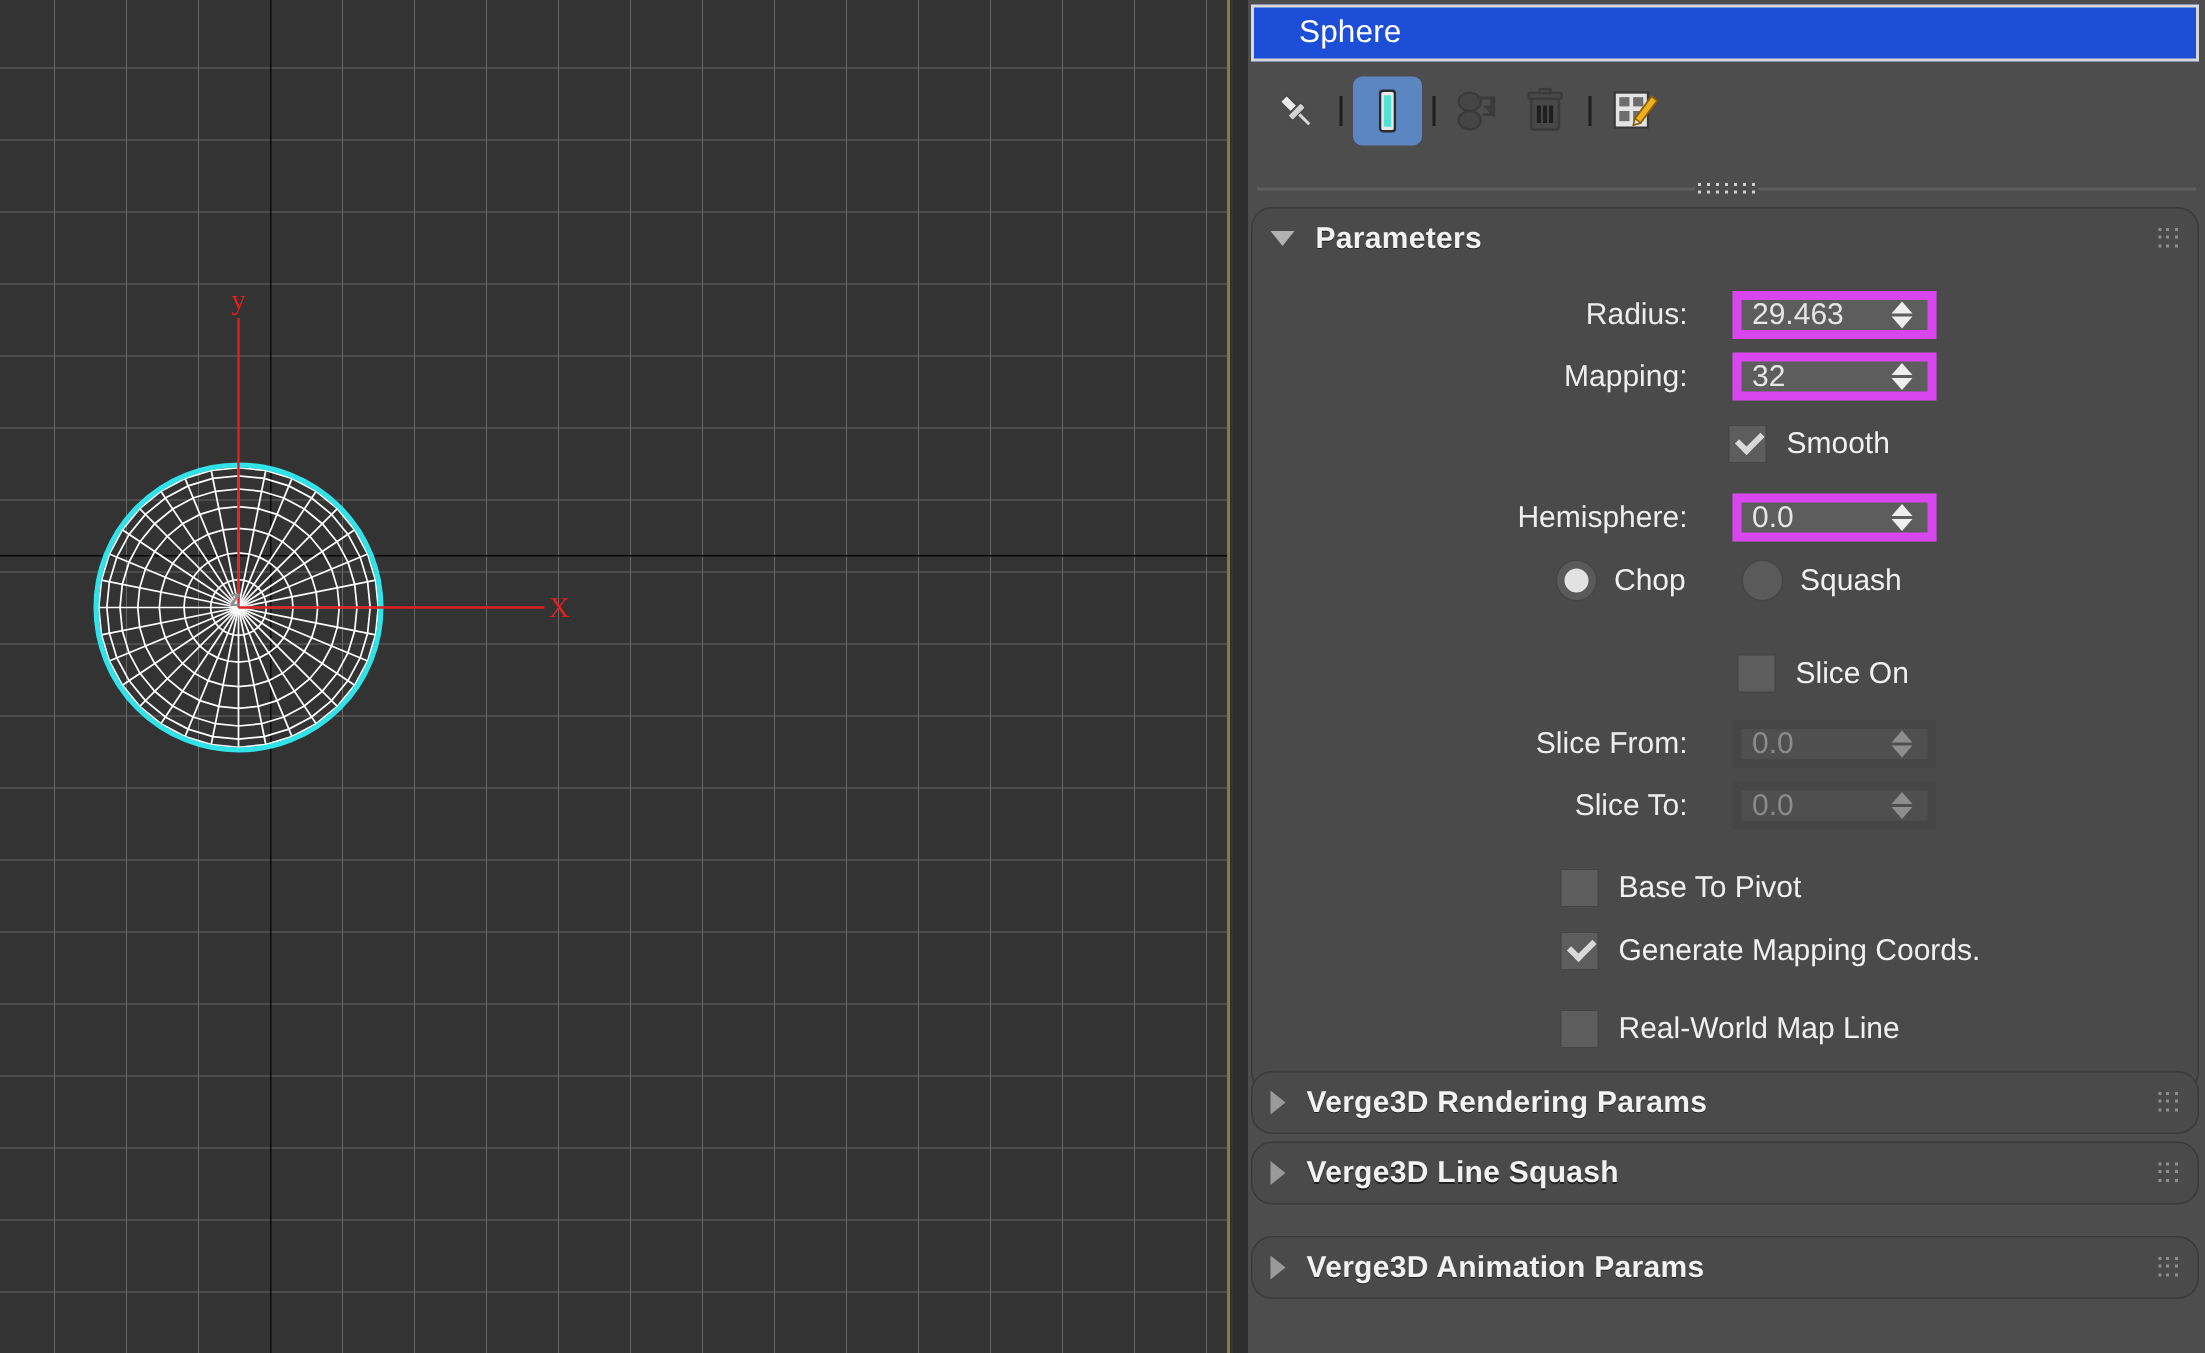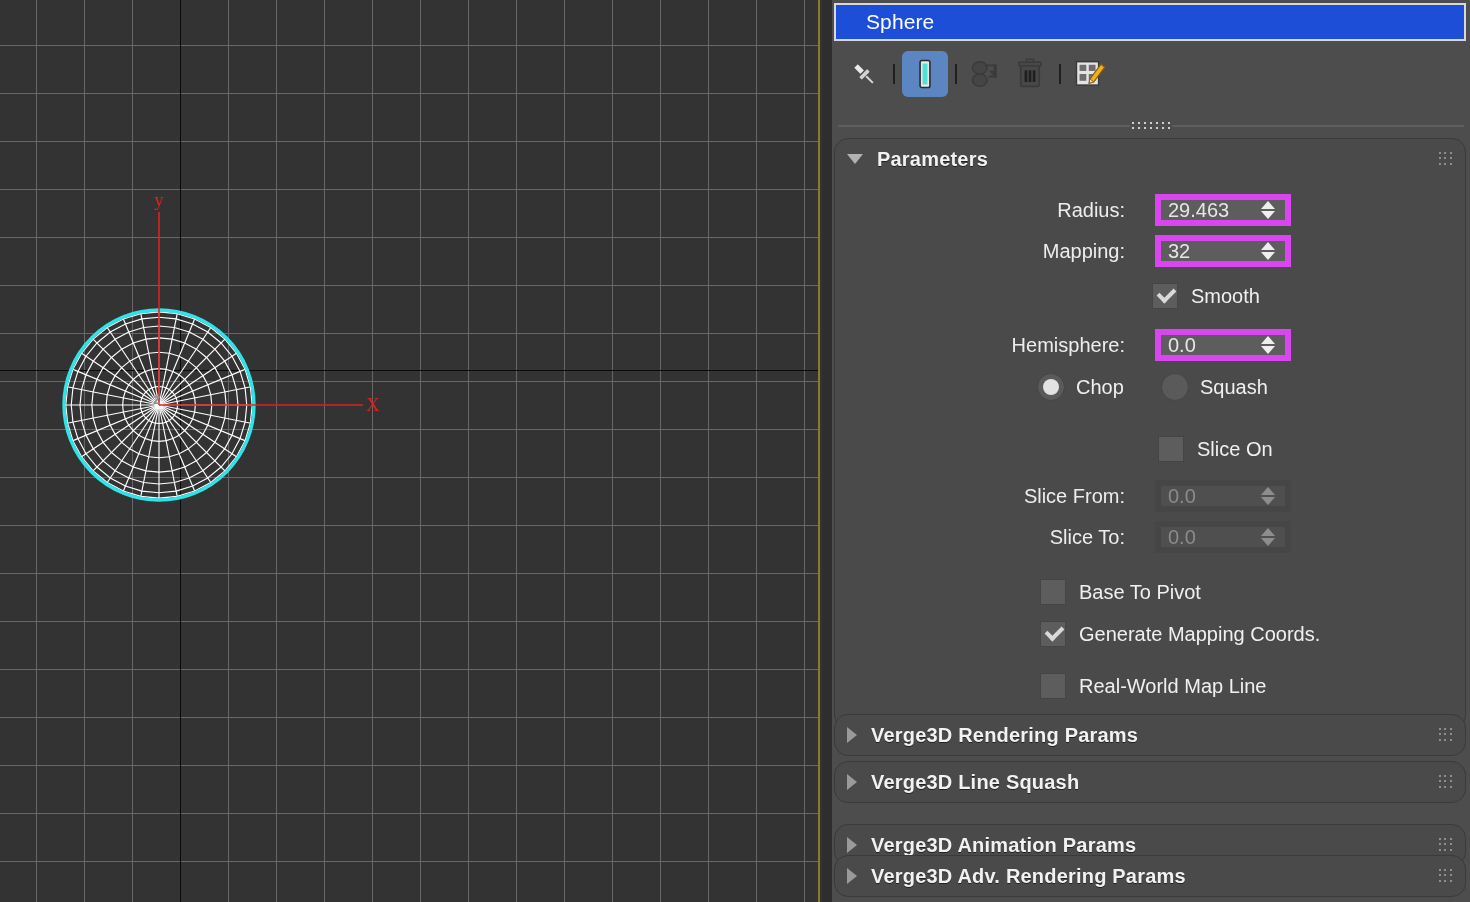--- a/index.html
+++ b/index.html
@@ -579,32 +579,15 @@
             <b></b>
             <b></b>
             <b></b>
             <b></b>
             <b></b>
             <b></b>
         </span>
       </div>
     </div>
 
-    <div class="rollout" style="top:855px;">
-      <div class="rollout-header">
-        <span class="tri tri-right"></span>
-        <span class="rollout-title">Verge3D Adv. Rendering Params</span>
-        <span class="rollout-grip">
-          <b></b>
-            <b></b>
-            <b></b>
-            <b></b>
-            <b></b>
-            <b></b>
-            <b></b>
-            <b></b>
-            <b></b>
-        </span>
-      </div>
-    </div>
 
   </div>
 </div>
 
 </body></html>

